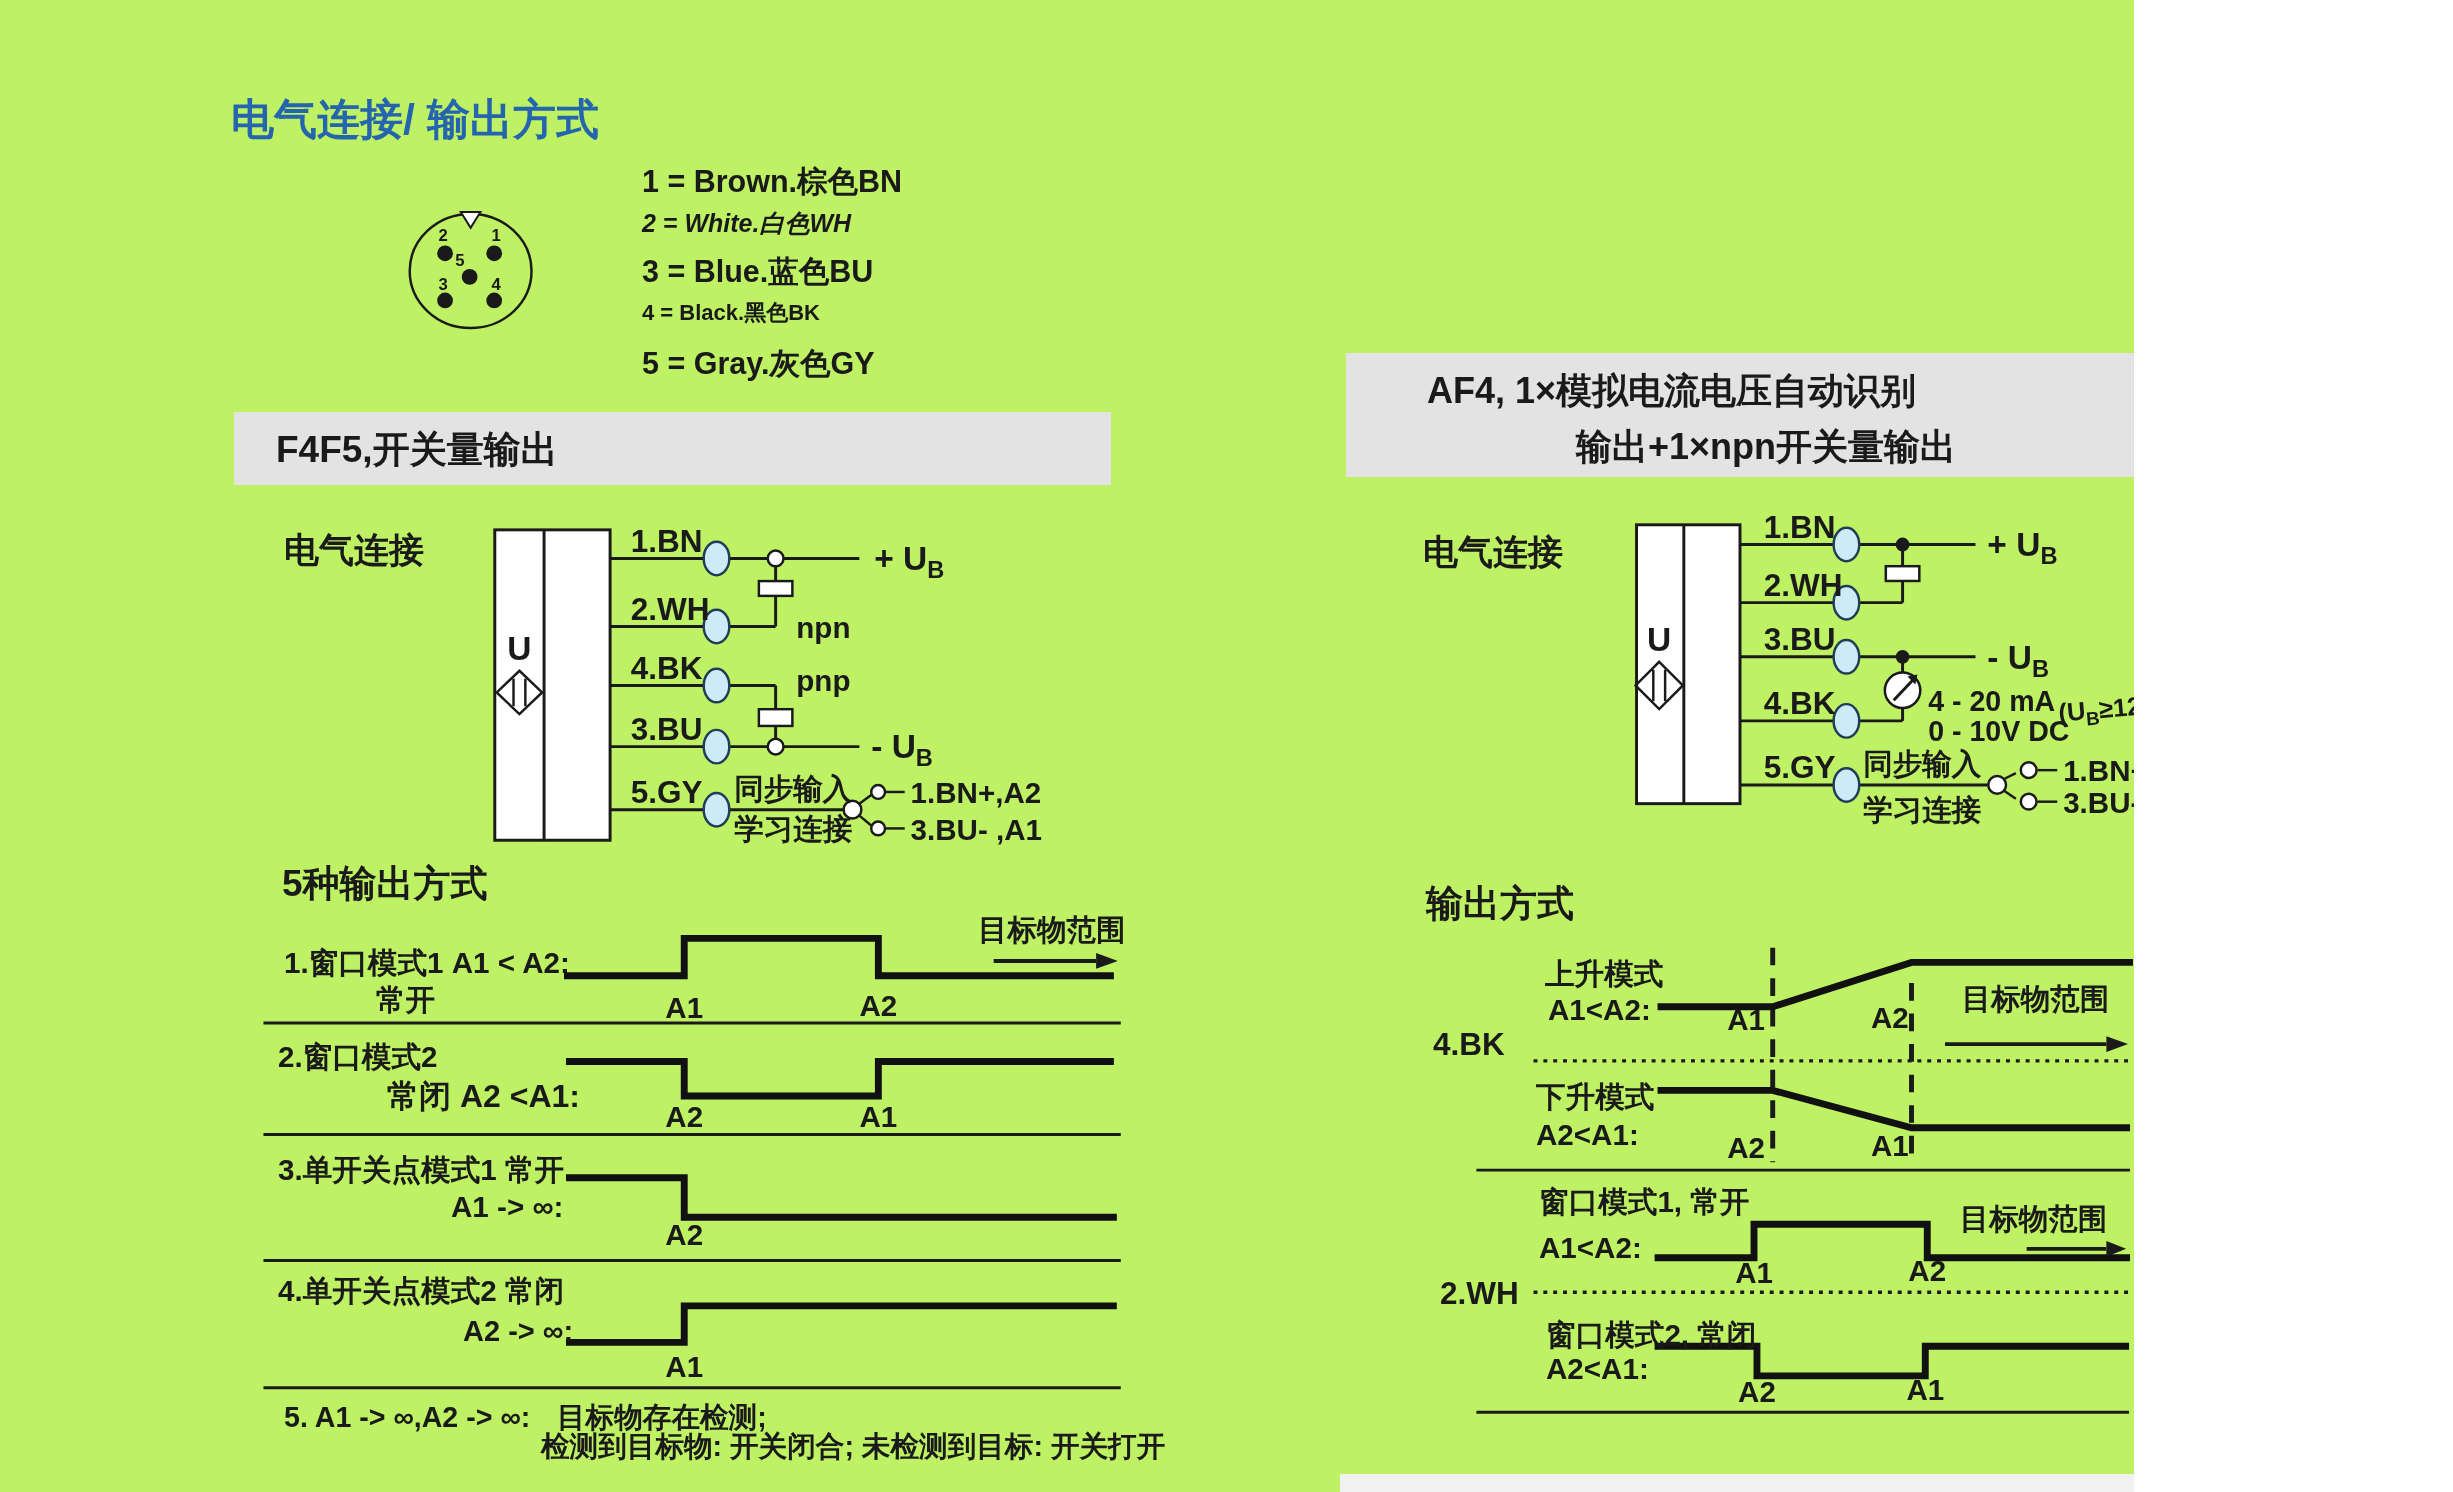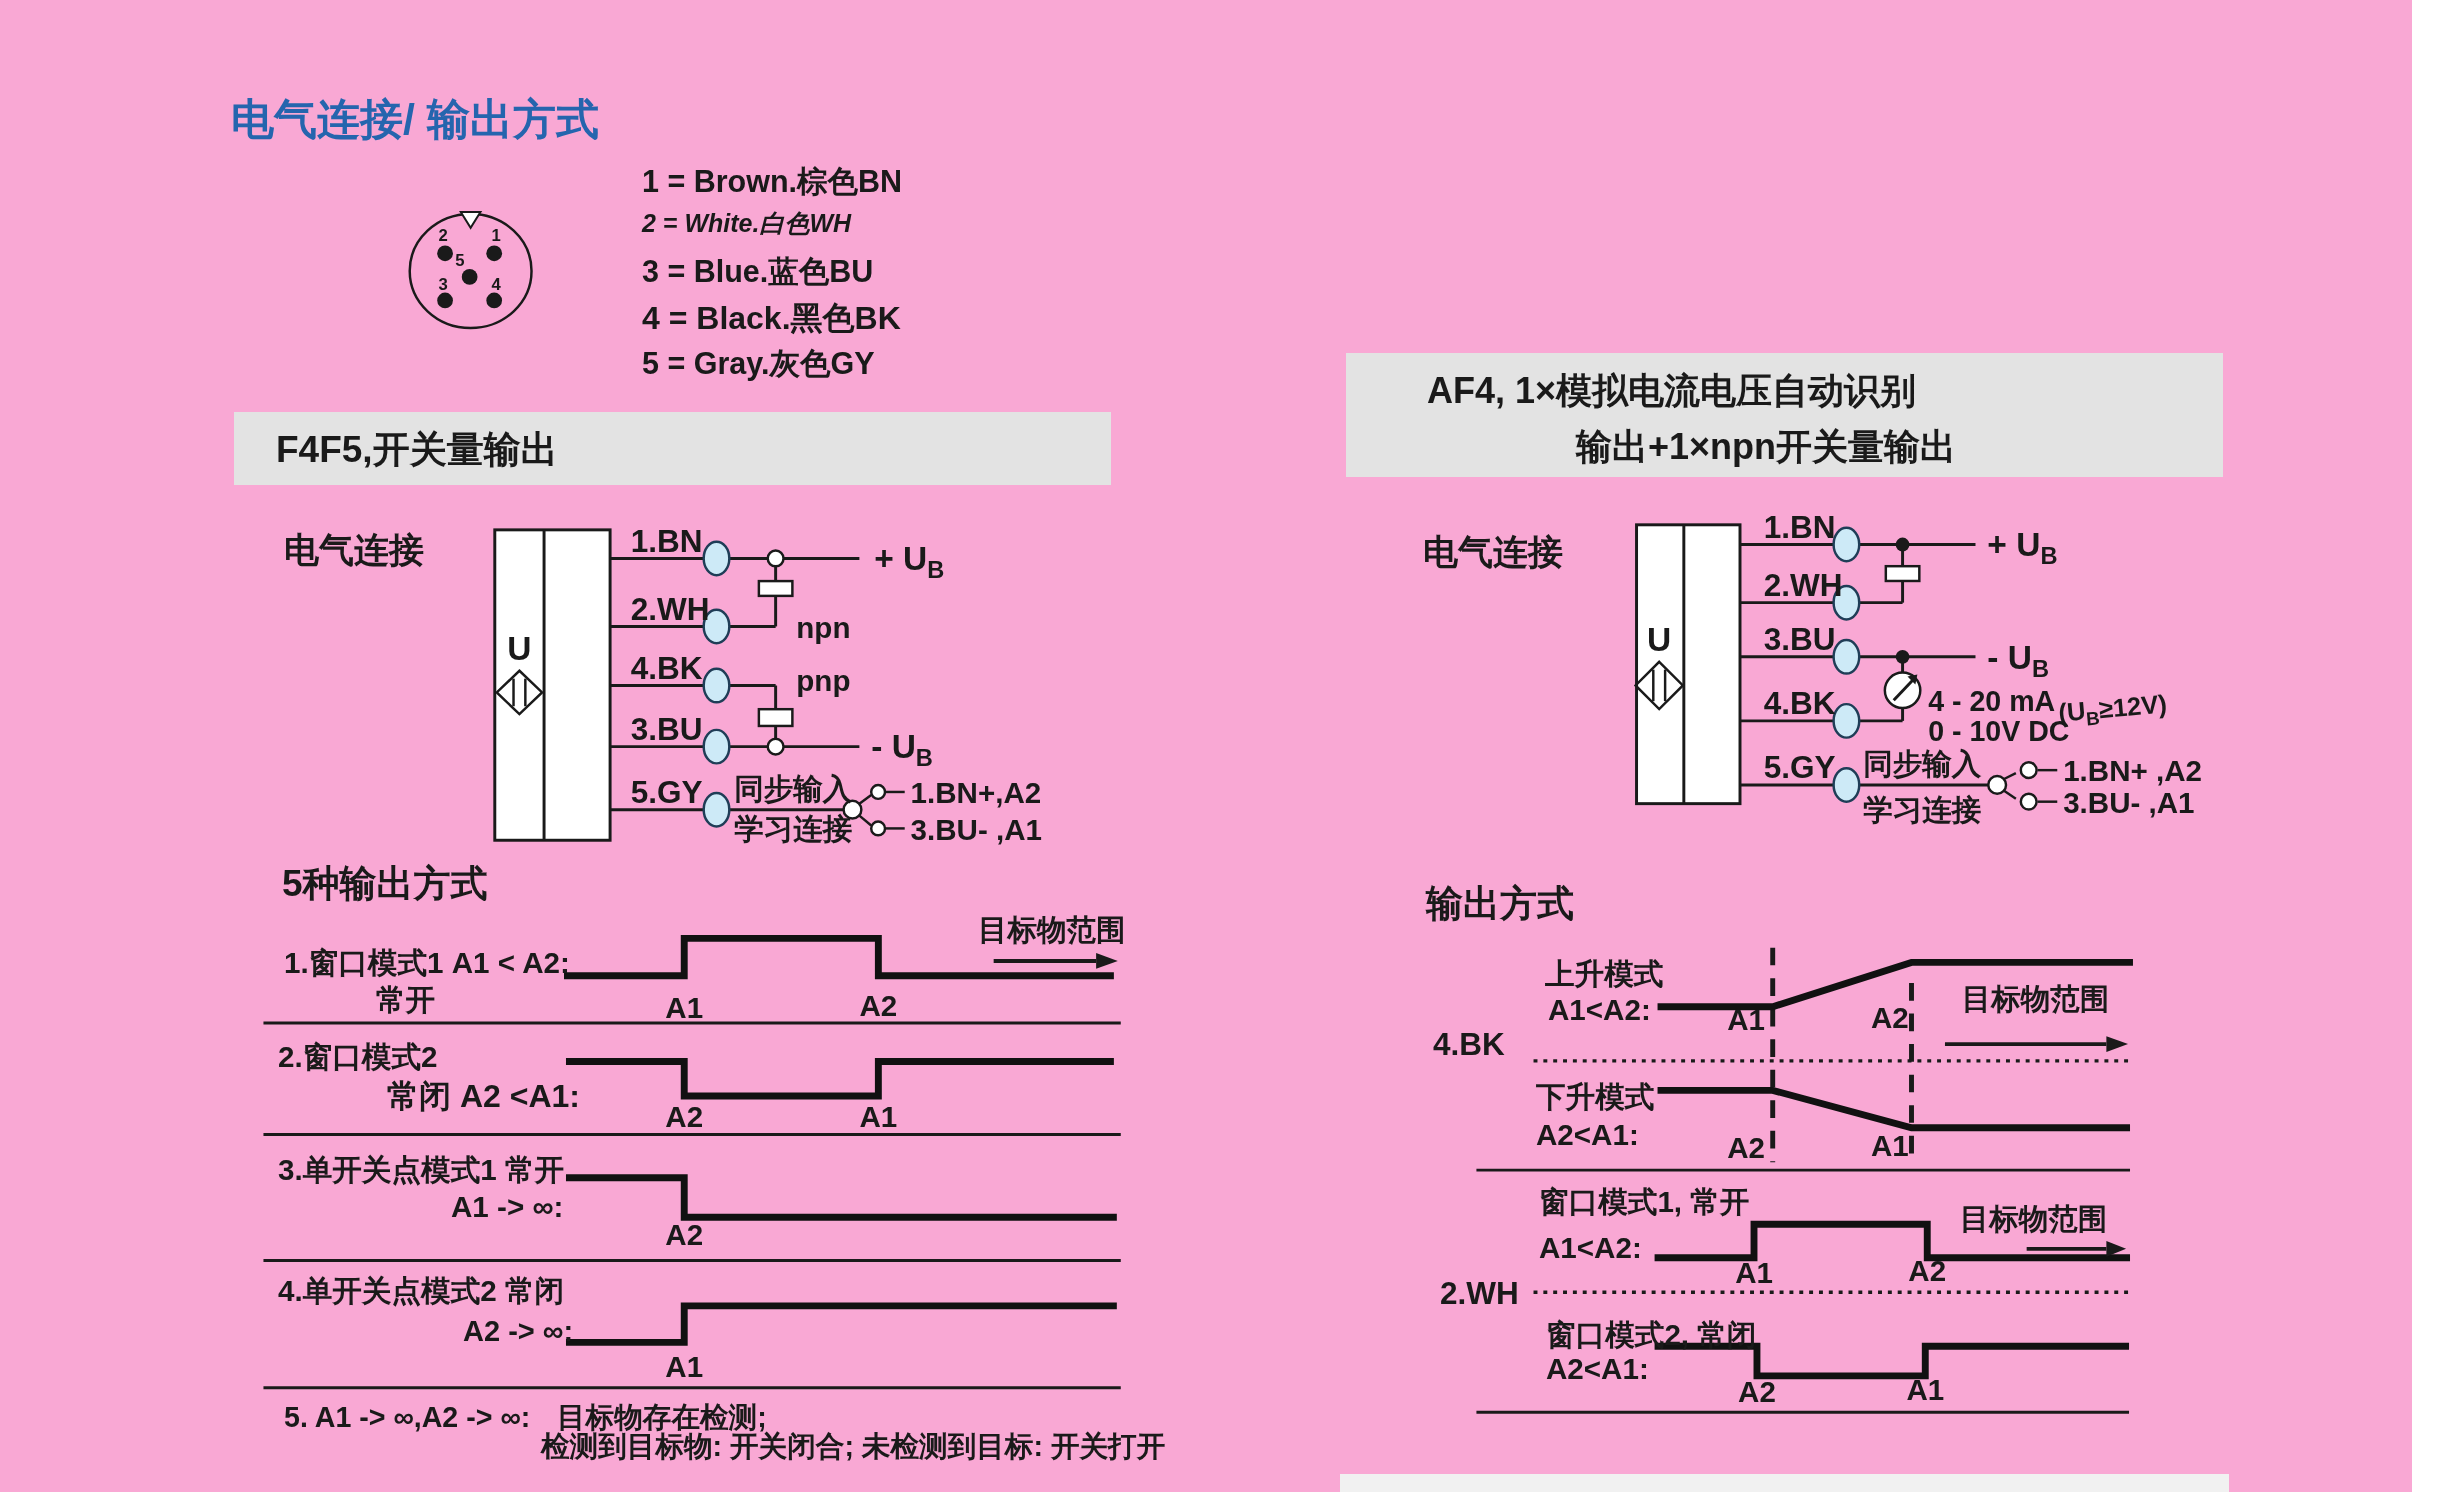--- a/index.html
+++ b/index.html
@@ -1,16 +1,16 @@
 <!DOCTYPE html>
 <html><head>
 <meta charset="utf-8">
 <style>
   html,body{margin:0;padding:0;background:#ffffff;}
-  #page{position:relative;width:2412px;height:1492px;background:#f9a8d4;overflow:hidden;
+  #page{position:relative;width:2134px;height:1492px;background:#bef264;overflow:hidden;
         font-family:"Liberation Sans","DejaVu Sans",sans-serif;color:#1a1a1a;text-align:right;}
   .t{position:absolute;white-space:nowrap;font-weight:700;line-height:1.15;}
   .bar{position:absolute;background:#e3e3e3;}
   svg{position:absolute;font-family:"Liberation Sans","DejaVu Sans",sans-serif;font-weight:700;}
   svg text{fill:#1a1a1a;}
   .wire{stroke:#1a1a1a;stroke-width:3;fill:none;}
   .wave{stroke:#111111;stroke-width:7;fill:none;}
   .sep{stroke:#1a1a1a;stroke-width:3;}
   .thin{stroke:#1a1a1a;stroke-width:2.5;fill:none;}
   .pin{fill:#cdeaf7;stroke:#1f3d57;stroke-width:2.5;}
@@ -20,21 +20,21 @@
 </head>
 <body>
 
 <div id="page">
 
   <div class="t" style="left:231px;top:95px;font-size:43px;color:#2565ae;">电气连接/ 输出方式</div>
 
   <div class="t" style="left:642px;top:164px;font-size:30.5px;">1 = Brown.棕色BN</div>
   <div class="t" style="left:642px;top:209px;font-size:25px;font-style:italic;">2 = White.白色WH</div>
   <div class="t" style="left:642px;top:254px;font-size:30.5px;">3 = Blue.蓝色BU</div>
-  <div class="t" style="left:642px;top:300px;font-size:32px;">4 = Black.黑色BK</div>
+  <div class="t" style="left:642px;top:300px;font-size:22px;">4 = Black.黑色BK</div>
   <div class="t" style="left:642px;top:346px;font-size:30.5px;">5 = Gray.灰色GY</div>
 
   <svg style="left:394px;top:202px;" width="167" height="138" viewBox="400 205 170 140">
     <ellipse cx="478" cy="275" rx="62" ry="58" fill="none" stroke="#1a1a1a" stroke-width="2.5"></ellipse>
     <polygon points="468,215 488,215 478,231" fill="#ffffff" stroke="#1a1a1a" stroke-width="2"></polygon>
     <g>
       <circle class="dot" cx="452" cy="257" r="8"></circle>
       <circle class="dot" cx="502" cy="257" r="8"></circle>
       <circle class="dot" cx="477" cy="281" r="8"></circle>
       <circle class="dot" cx="452" cy="305" r="8"></circle>

